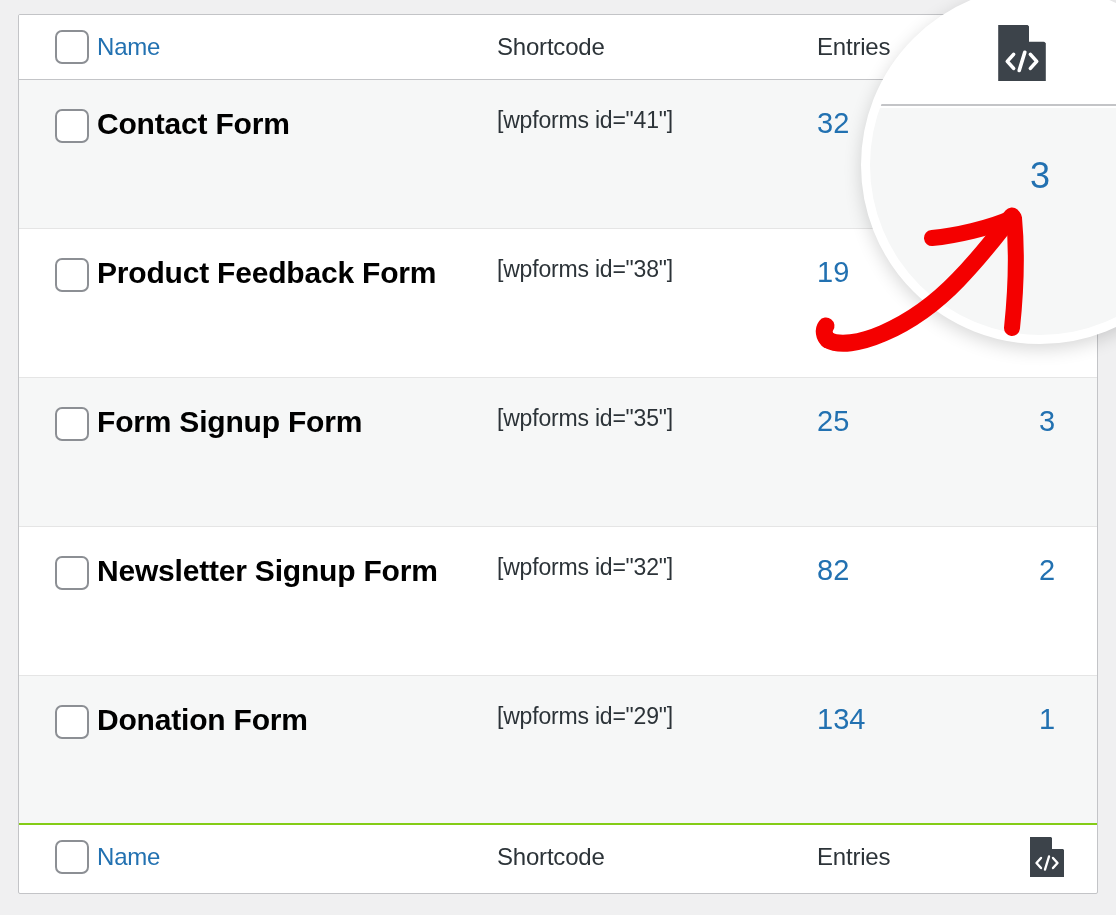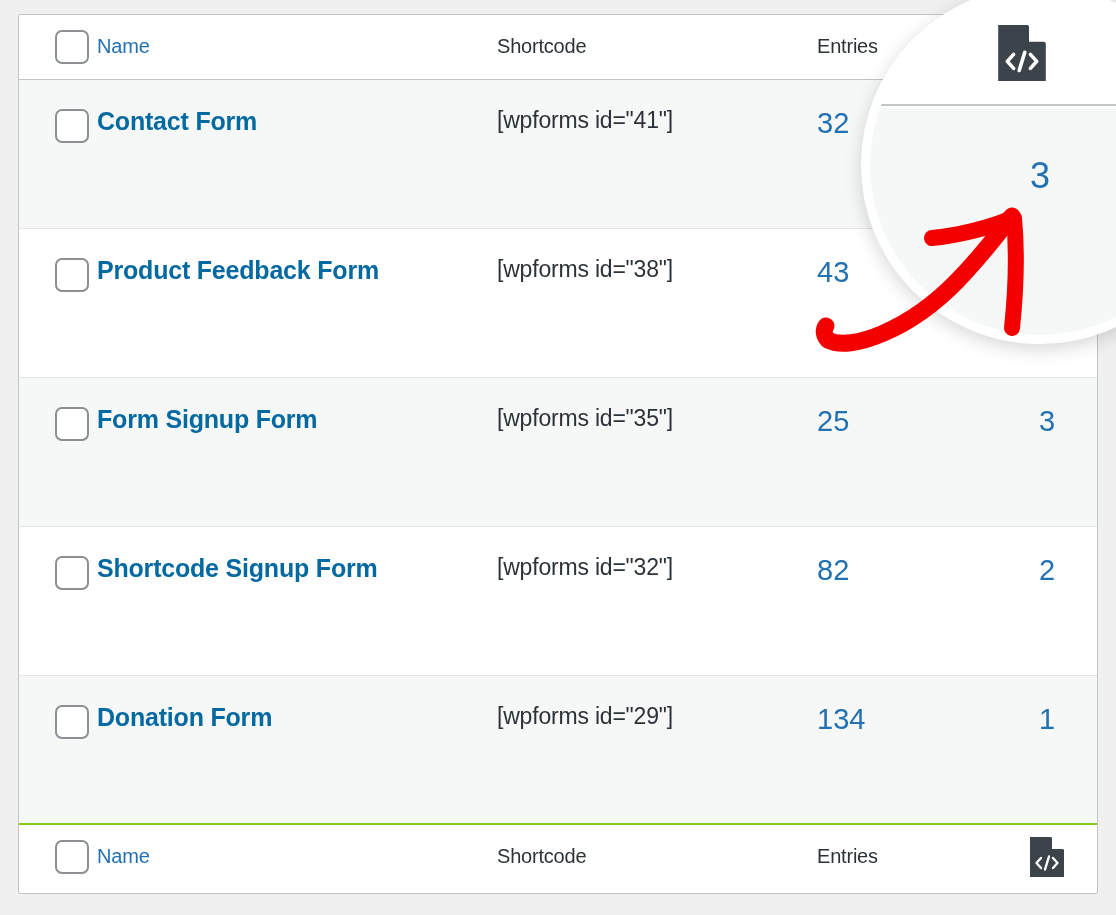--- a/index.html
+++ b/index.html
@@ -51,21 +51,21 @@
     height: 64px;
     padding: 0;
     vertical-align: middle;
     text-align: left;
     font-weight: 400;
   }
   .head-row th { border-bottom: 1px solid #c3c4c7; }
   .foot-row th { border-top: 1px solid #c3c4c7; }
 
   .col-label {
-    font-size: 20px;
+    font-size: 24px;
     letter-spacing: -0.2px;
     color: #2c3338;
     line-height: 1;
     display: inline-block;
   }
   .col-label.link {
     color: #2271b1;
   }
 
   
@@ -77,23 +77,23 @@
     border-bottom: 1px solid #e5e5e5;
   }
   .data-row.alt td {
     background: #f6f7f7;
   }
   .data-row:last-child td { border-bottom: 2px solid #84cc16; }
 
   .cell-pad { padding-top: 29px; }
 
   .form-name {
-    font-size: 25px;
+    font-size: 30px;
     font-weight: bold;
-    color: #0369a1;
+    color: #000000;
     letter-spacing: -0.2px;
     line-height: 1;
     cursor: pointer;
     display: inline-block;
   }
 
   .shortcode {
     font-size: 23px;
     color: #2c3338;
     line-height: 1;
@@ -281,21 +281,21 @@
               <span class="chk"></span>
             </div>
           </td>
           <td>
             <div class="cell-pad"><span class="form-name">Product Feedback Form</span></div>
           </td>
           <td>
             <div class="cell-pad"><span class="shortcode">[wpforms id="38"]</span></div>
           </td>
           <td class="entry-num-cell">
-            <div class="cell-pad"><span class="num">43</span></div>
+            <div class="cell-pad"><span class="num">19</span></div>
           </td>
           <td class="code-num-cell">
             <div class="cell-pad"><span class="num">4</span></div>
           </td>
         </tr>
         <tr class="data-row alt">
           <td class="p-check">
             <div class="cell-pad">
               <span class="chk"></span>
             </div>
@@ -313,21 +313,21 @@
             <div class="cell-pad"><span class="num">3</span></div>
           </td>
         </tr>
         <tr class="data-row">
           <td class="p-check">
             <div class="cell-pad">
               <span class="chk"></span>
             </div>
           </td>
           <td>
-            <div class="cell-pad"><span class="form-name">Shortcode Signup Form</span></div>
+            <div class="cell-pad"><span class="form-name">Newsletter Signup Form</span></div>
           </td>
           <td>
             <div class="cell-pad"><span class="shortcode">[wpforms id="32"]</span></div>
           </td>
           <td class="entry-num-cell">
             <div class="cell-pad"><span class="num">82</span></div>
           </td>
           <td class="code-num-cell">
             <div class="cell-pad"><span class="num">2</span></div>
           </td>

